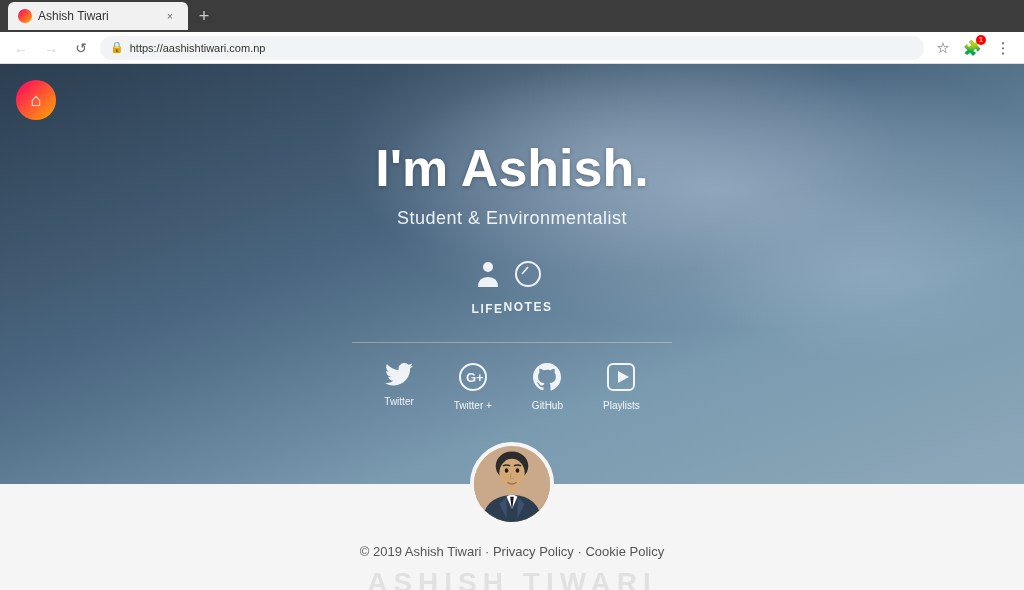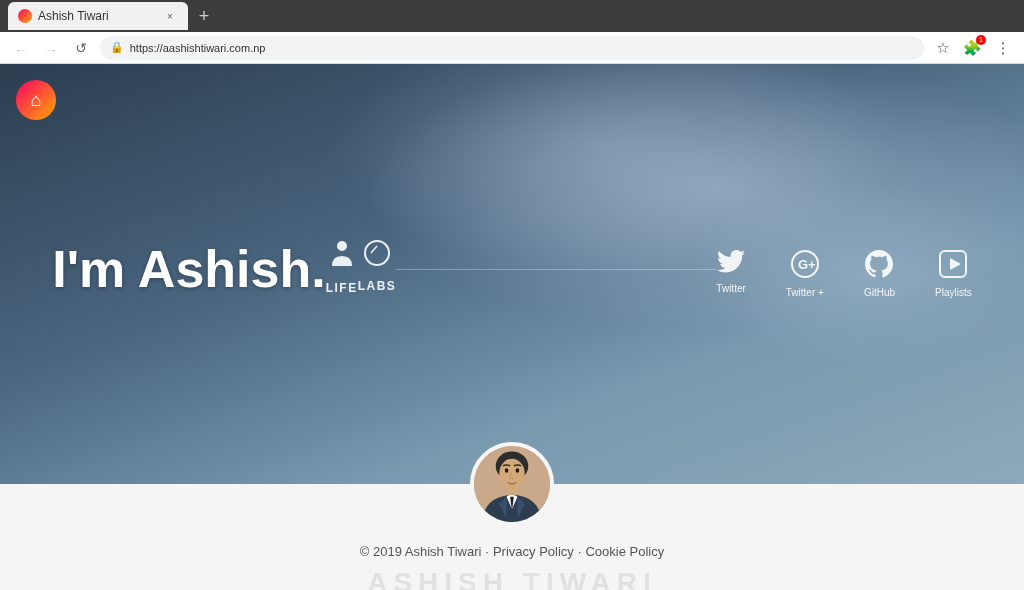--- a/index.html
+++ b/index.html
@@ -172,21 +172,21 @@
         radial-gradient(ellipse 500px 200px at 70% 30%, rgba(180,200,220,0.5) 0%, transparent 70%),
         radial-gradient(ellipse 300px 150px at 85% 50%, rgba(160,185,205,0.4) 0%, transparent 60%),
         radial-gradient(ellipse 400px 180px at 60% 20%, rgba(200,215,230,0.3) 0%, transparent 70%);
       pointer-events: none;
     }
 
     .hero-content {
       position: relative;
       z-index: 1;
       display: flex;
-      flex-direction: row;
+      flex-direction: column;
       align-items: center;
       text-align: center;
     }
 
     .home-logo {
       position: absolute;
       top: 16px;
       left: 16px;
       width: 40px;
       height: 40px;
@@ -380,20 +380,21 @@
 
 <div class="page-content">
 
   <div class="hero">
     <div class="home-logo">
       <span>⌂</span>
     </div>
 
     <div class="hero-content">
       <h1 class="hero-title">I'm Ashish.</h1>
+      <p class="hero-subtitle">Student &amp; Environmentalist</p>
 
       <div class="nav-links">
 
         <a class="nav-link">
           <span class="nav-icon">
             <svg width="28" height="32" viewBox="0 0 28 32" fill="white" xmlns="http://www.w3.org/2000/svg">
               <circle cx="14" cy="8" r="5" fill="white"></circle>
               <path d="M4 28 Q4 18 14 18 Q24 18 24 28" fill="white"></path>
             </svg>
           </span>
@@ -401,21 +402,21 @@
         </a>
 
 
         <a class="nav-link">
           <span class="nav-icon">
             <svg width="30" height="30" viewBox="0 0 30 30" fill="none" xmlns="http://www.w3.org/2000/svg">
               <circle cx="15" cy="15" r="12" stroke="white" stroke-width="2" fill="none"></circle>
               <line x1="9" y1="15" x2="15" y2="8" stroke="white" stroke-width="1.5"></line>
             </svg>
           </span>
-          <span class="nav-label">LABS</span>
+          <span class="nav-label">NOTES</span>
         </a>
       </div>
 
       <div class="nav-divider"></div>
 
       <div class="social-links">
 
         <a class="social-link">
           <span class="social-icon">
             <svg width="28" height="24" viewBox="0 0 28 24" fill="white" xmlns="http://www.w3.org/2000/svg">

